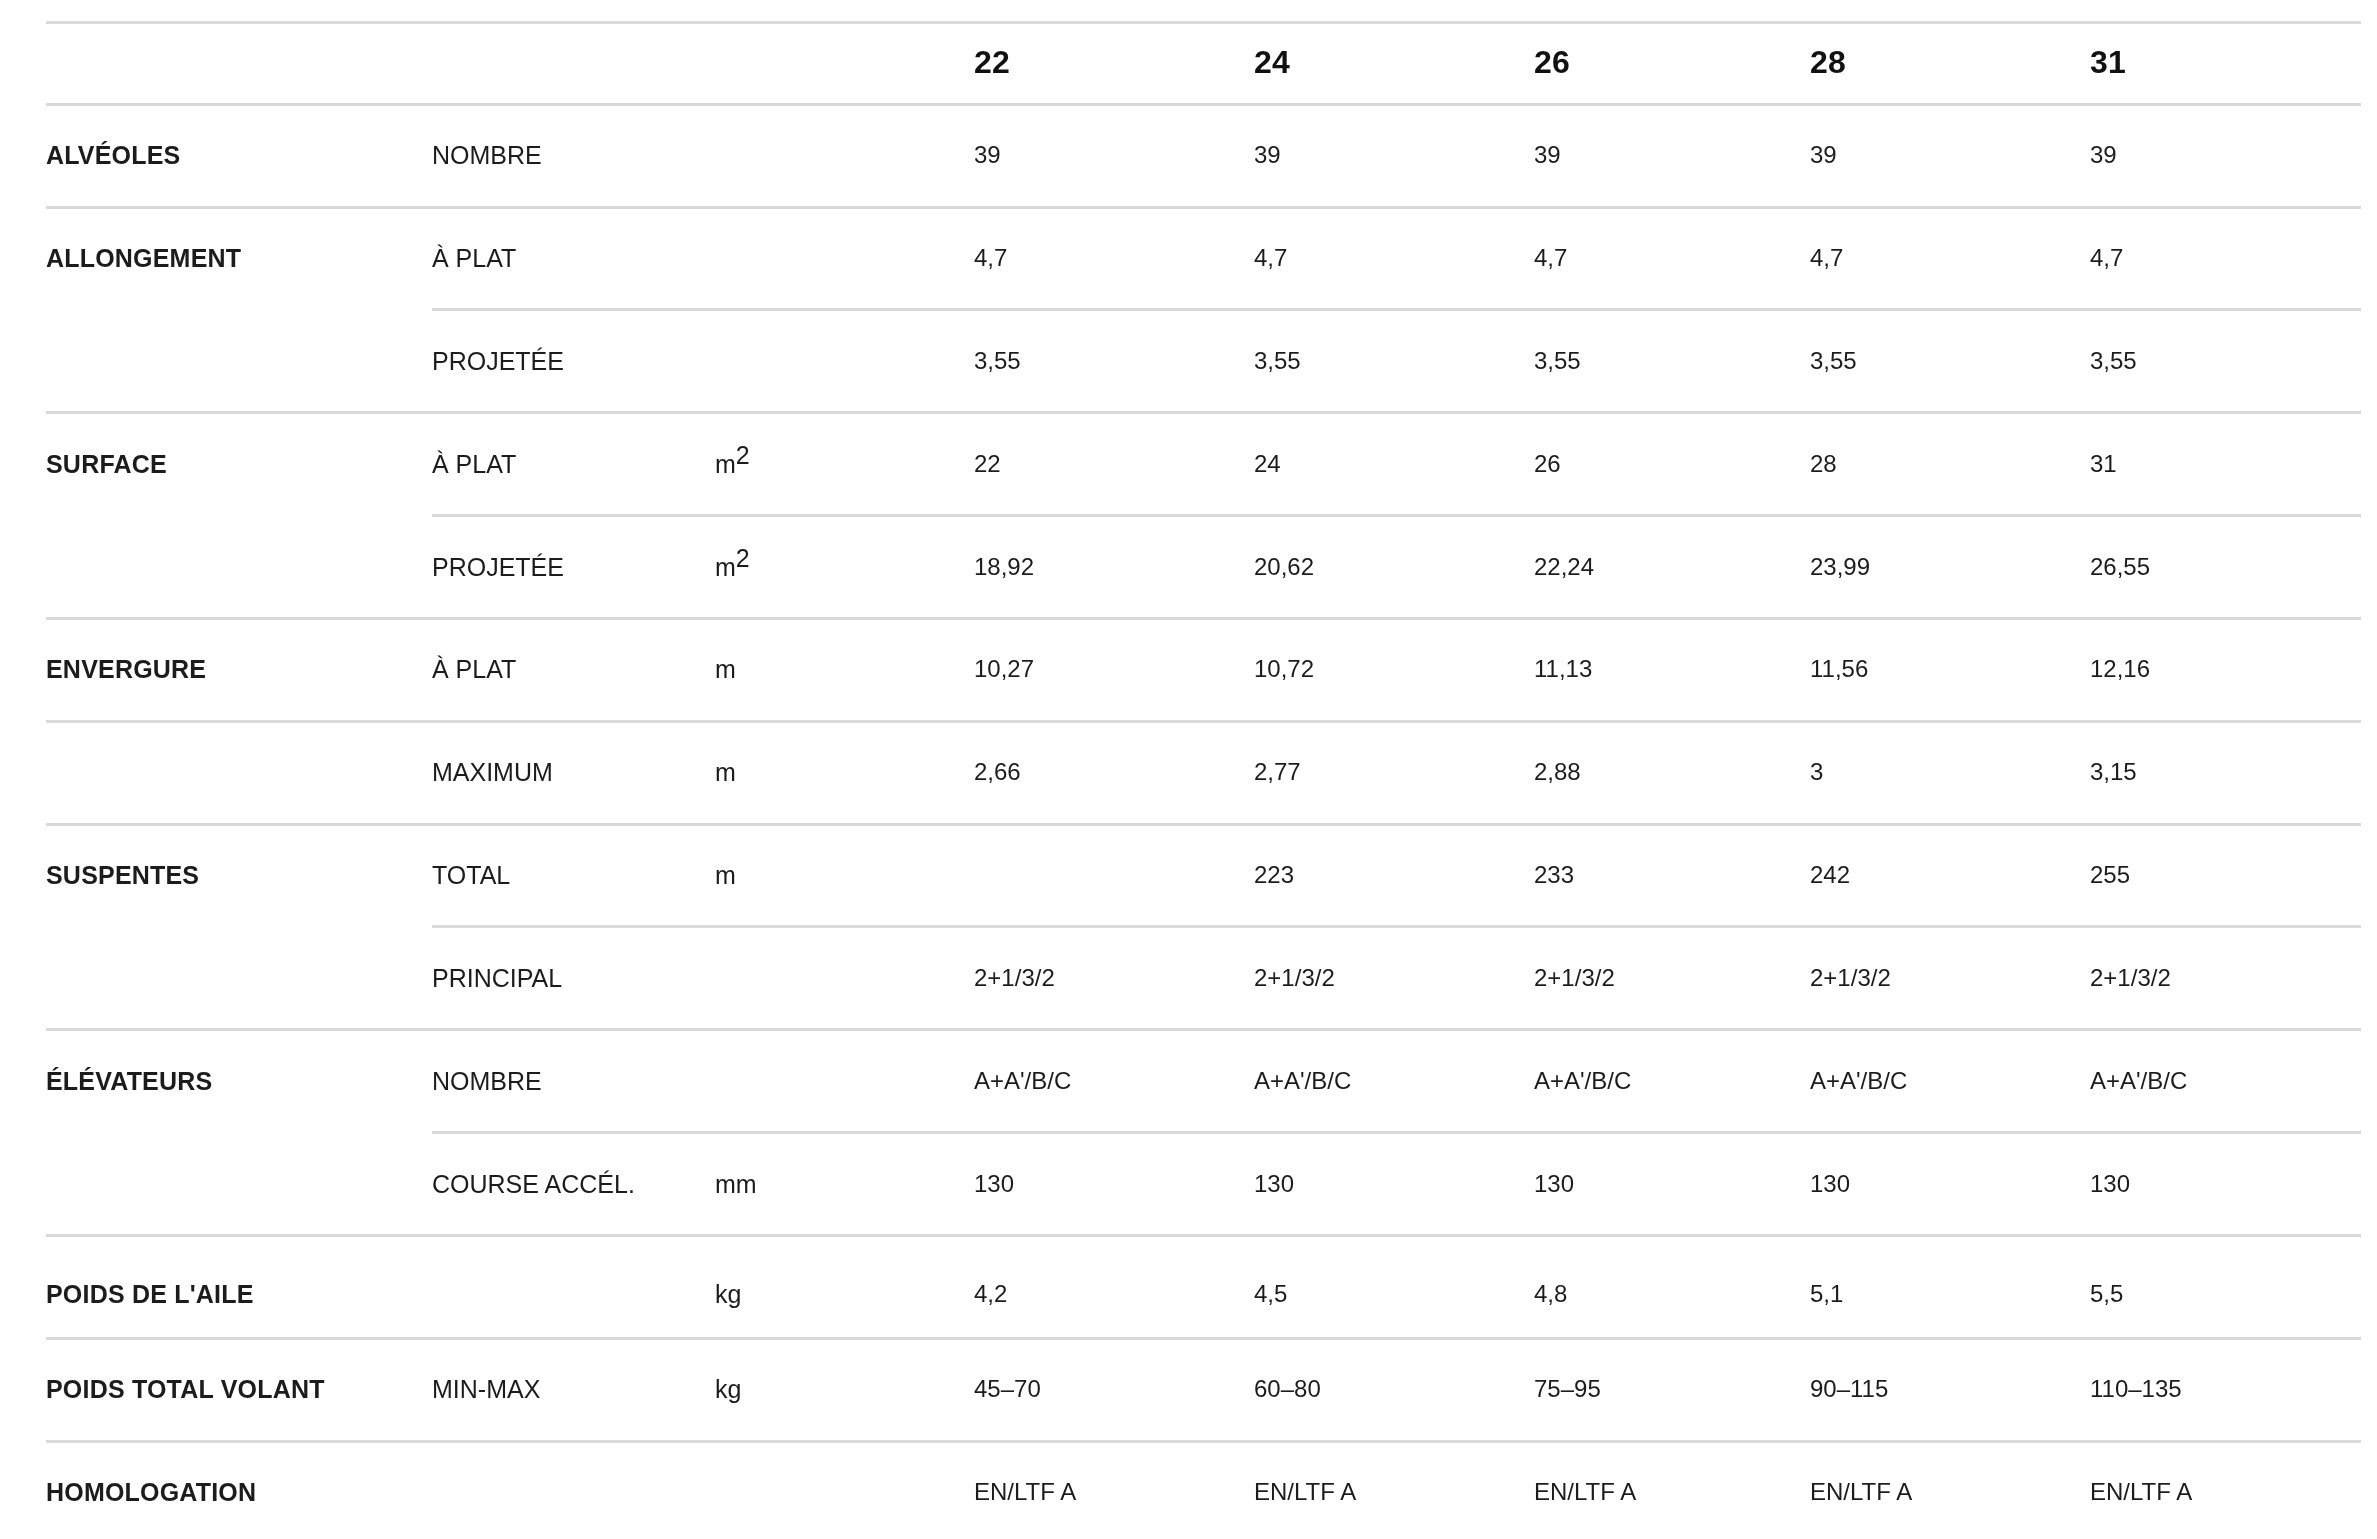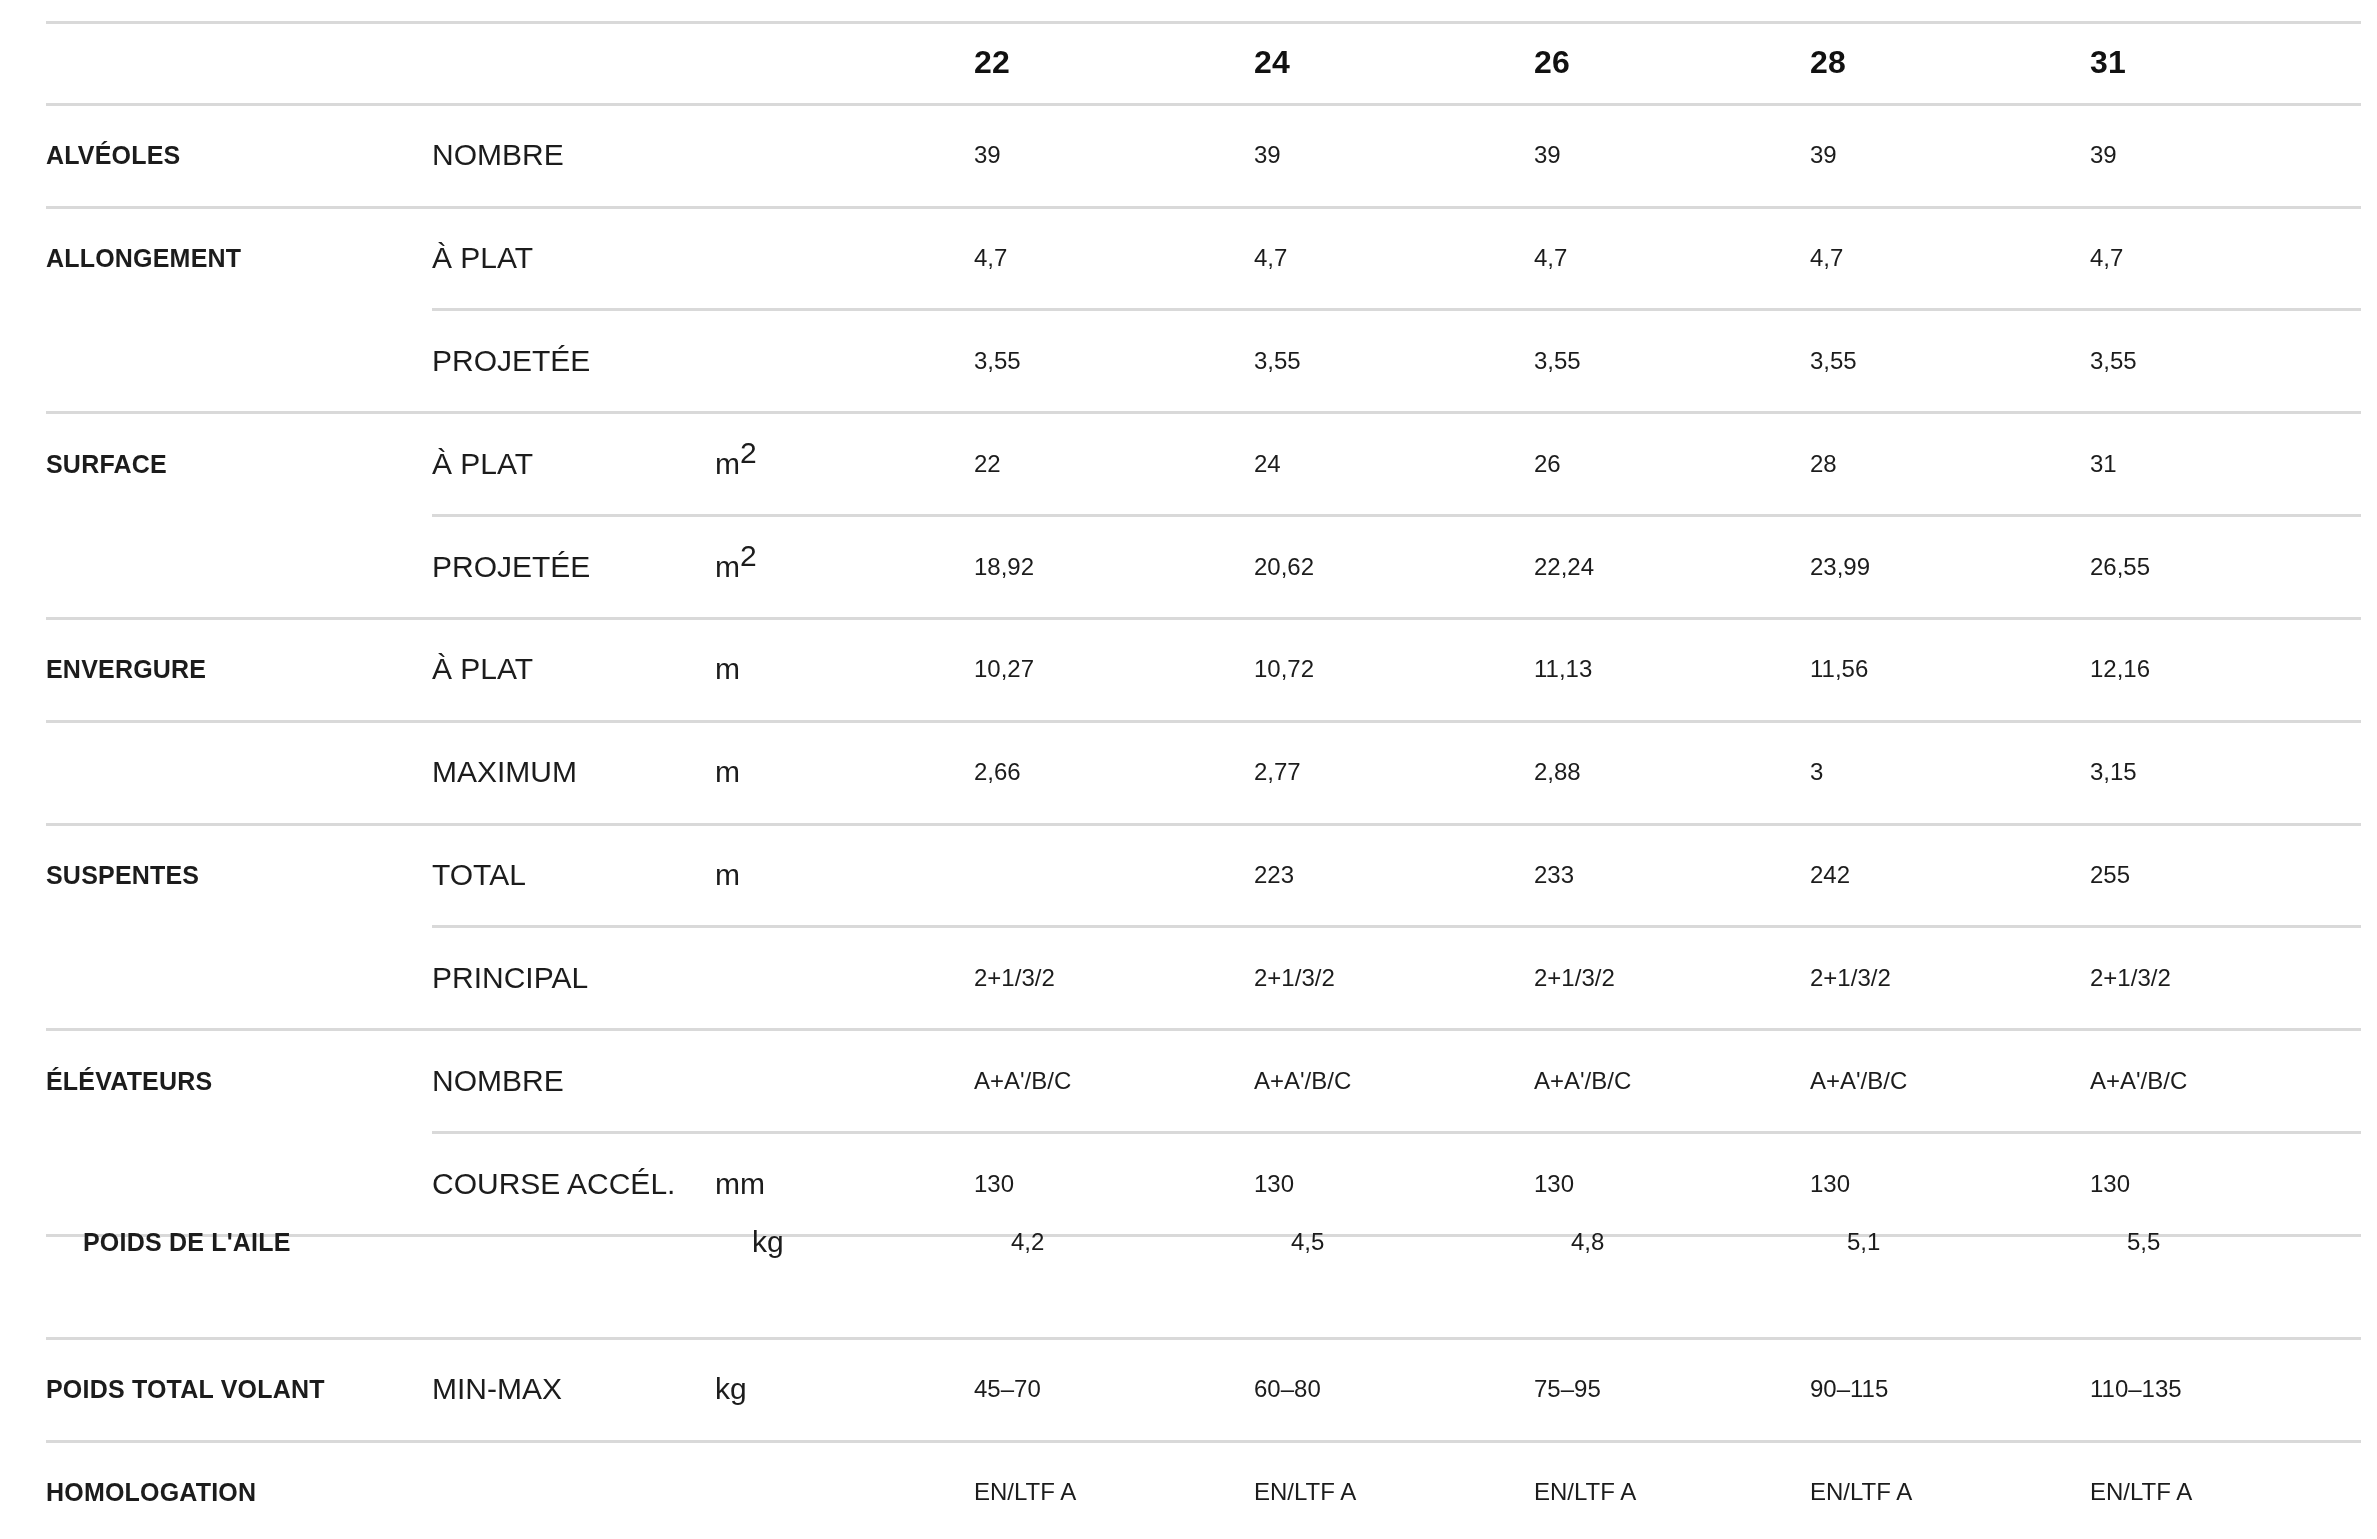--- a/index.html
+++ b/index.html
@@ -57,21 +57,21 @@
   .c-v3    { left: 1810px; width: 276px; }
   .c-v4    { left: 2090px; width: 276px; }
 
   .c-label span {
     font-size: 25px;
     font-weight: 700;
     letter-spacing: 0.2px;
     color: #1c1c1c;
   }
   .c-sub span, .c-unit span {
-    font-size: 30px;
+    font-size: 25px;
     font-weight: 400;
     color: #1c1c1c;
   }
   .c-v0 span, .c-v1 span, .c-v2 span, .c-v3 span, .c-v4 span {
     font-size: 24px;
     font-weight: 400;
     color: #1c1c1c;
   }
 
   .row.header .cell span {
@@ -399,21 +399,21 @@
         <span>130</span>
       </div>
       <div class="cell c-v3">
         <span>130</span>
       </div>
       <div class="cell c-v4">
         <span>130</span>
       </div>
     </div>
     <div class="rule full" style="top: 1234px;"></div>
-    <div class="row" style="top: 1192px; margin-left: 37px;">
+    <div class="row" style="top: 1244px;">
       <div class="cell c-label">
         <span>POIDS DE L'AILE</span>
       </div>
       <div class="cell c-sub">
         <span></span>
       </div>
       <div class="cell c-unit">
         <span>kg</span>
       </div>
       <div class="cell c-v0">

